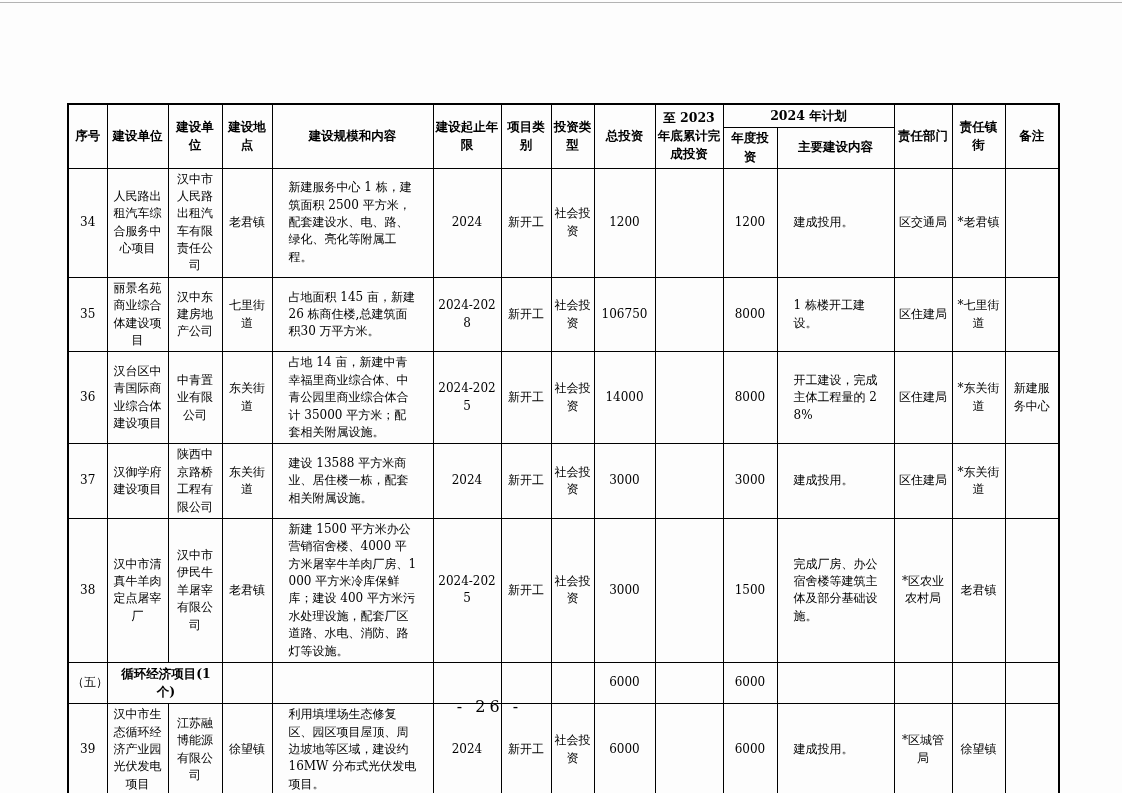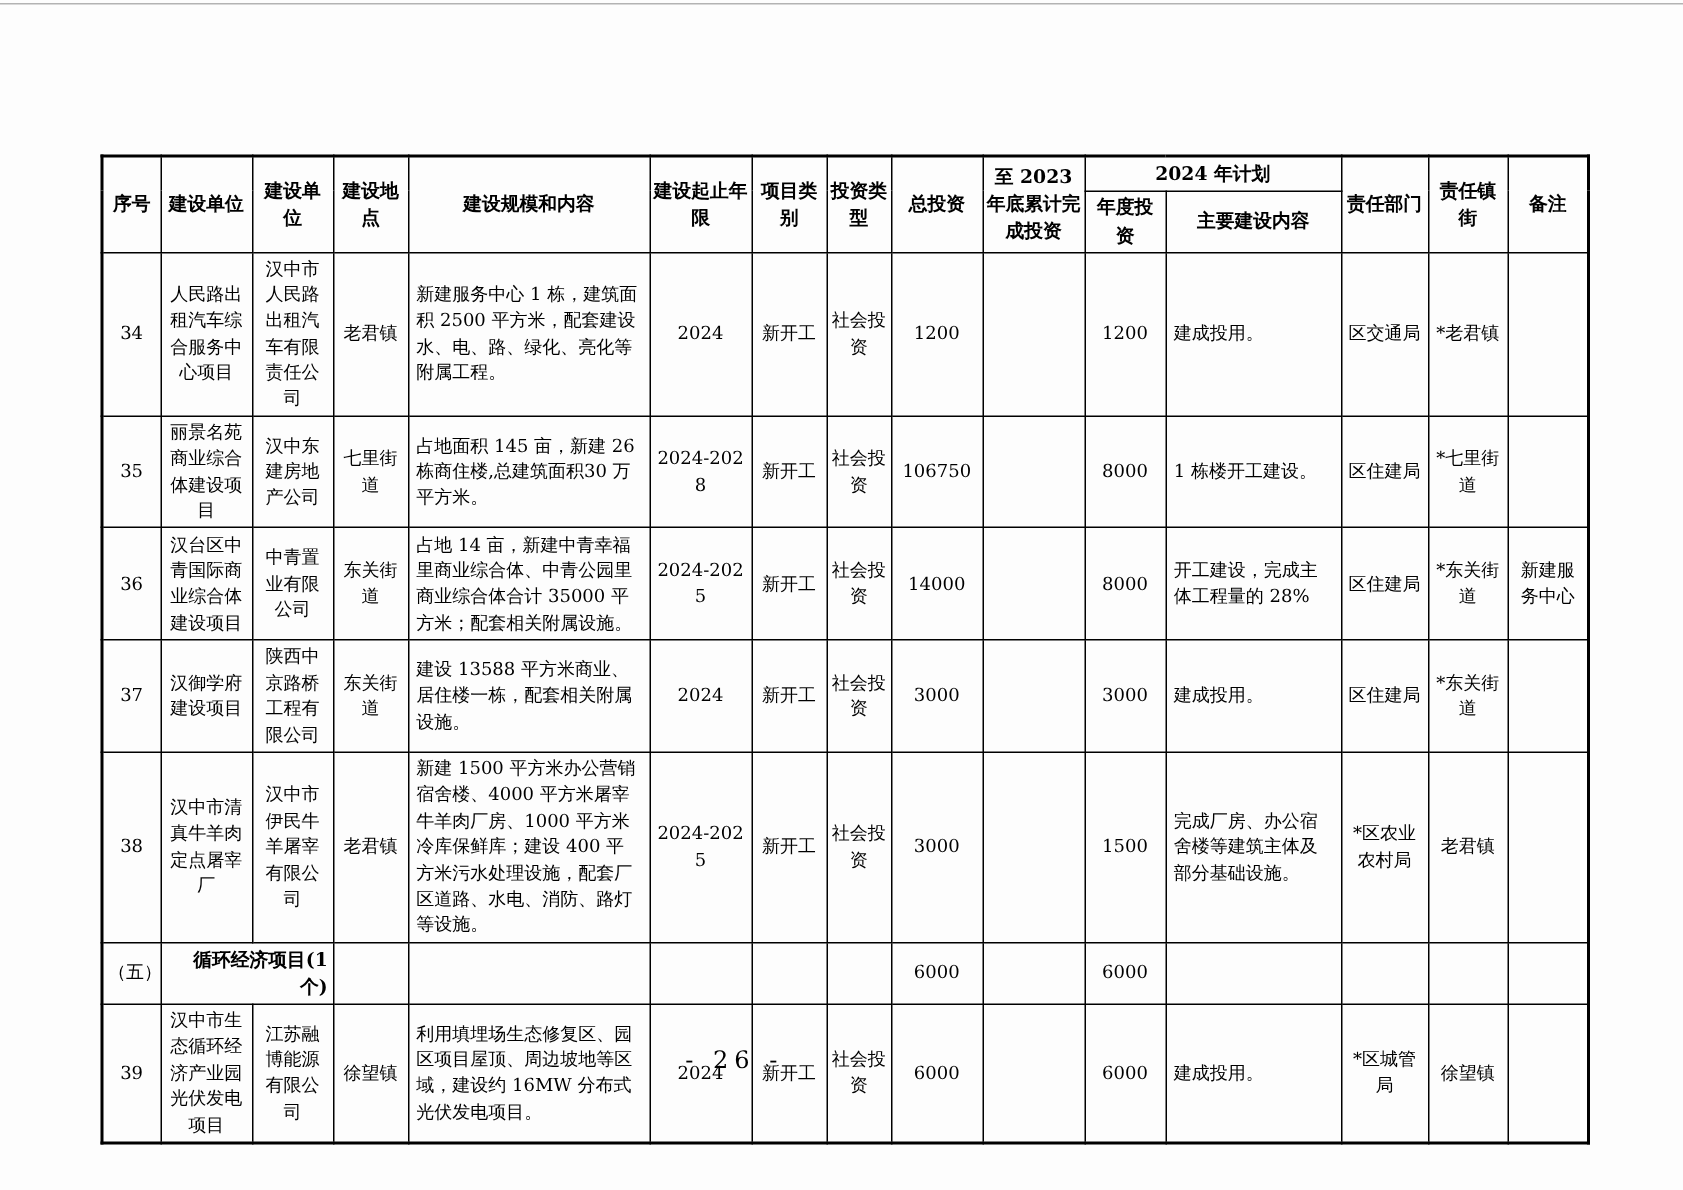--- a/index.html
+++ b/index.html
@@ -32,24 +32,24 @@
     word-break:break-all;
     overflow:hidden;
   }
   .project-table th {
     font-weight:bold;
     font-size:12.5px;
     padding:1px 2px;
   }
   .project-table td.left {
     text-align:left;
-    padding:2px 5px;
+    padding:2px 16px;
   }
   .project-table td.section-title {
-    text-align:right;
+    text-align:center;
     font-weight:bold;
     font-size:12.5px;
     padding-left:6px;
   }
   tr.h-top  { height:23px; }
   tr.h-bot  { height:41px; }
   tr.r34 { height:90px; }
   tr.r35 { height:66px; }
   tr.r36 { height:75px; }
   tr.r37 { height:65px; }

